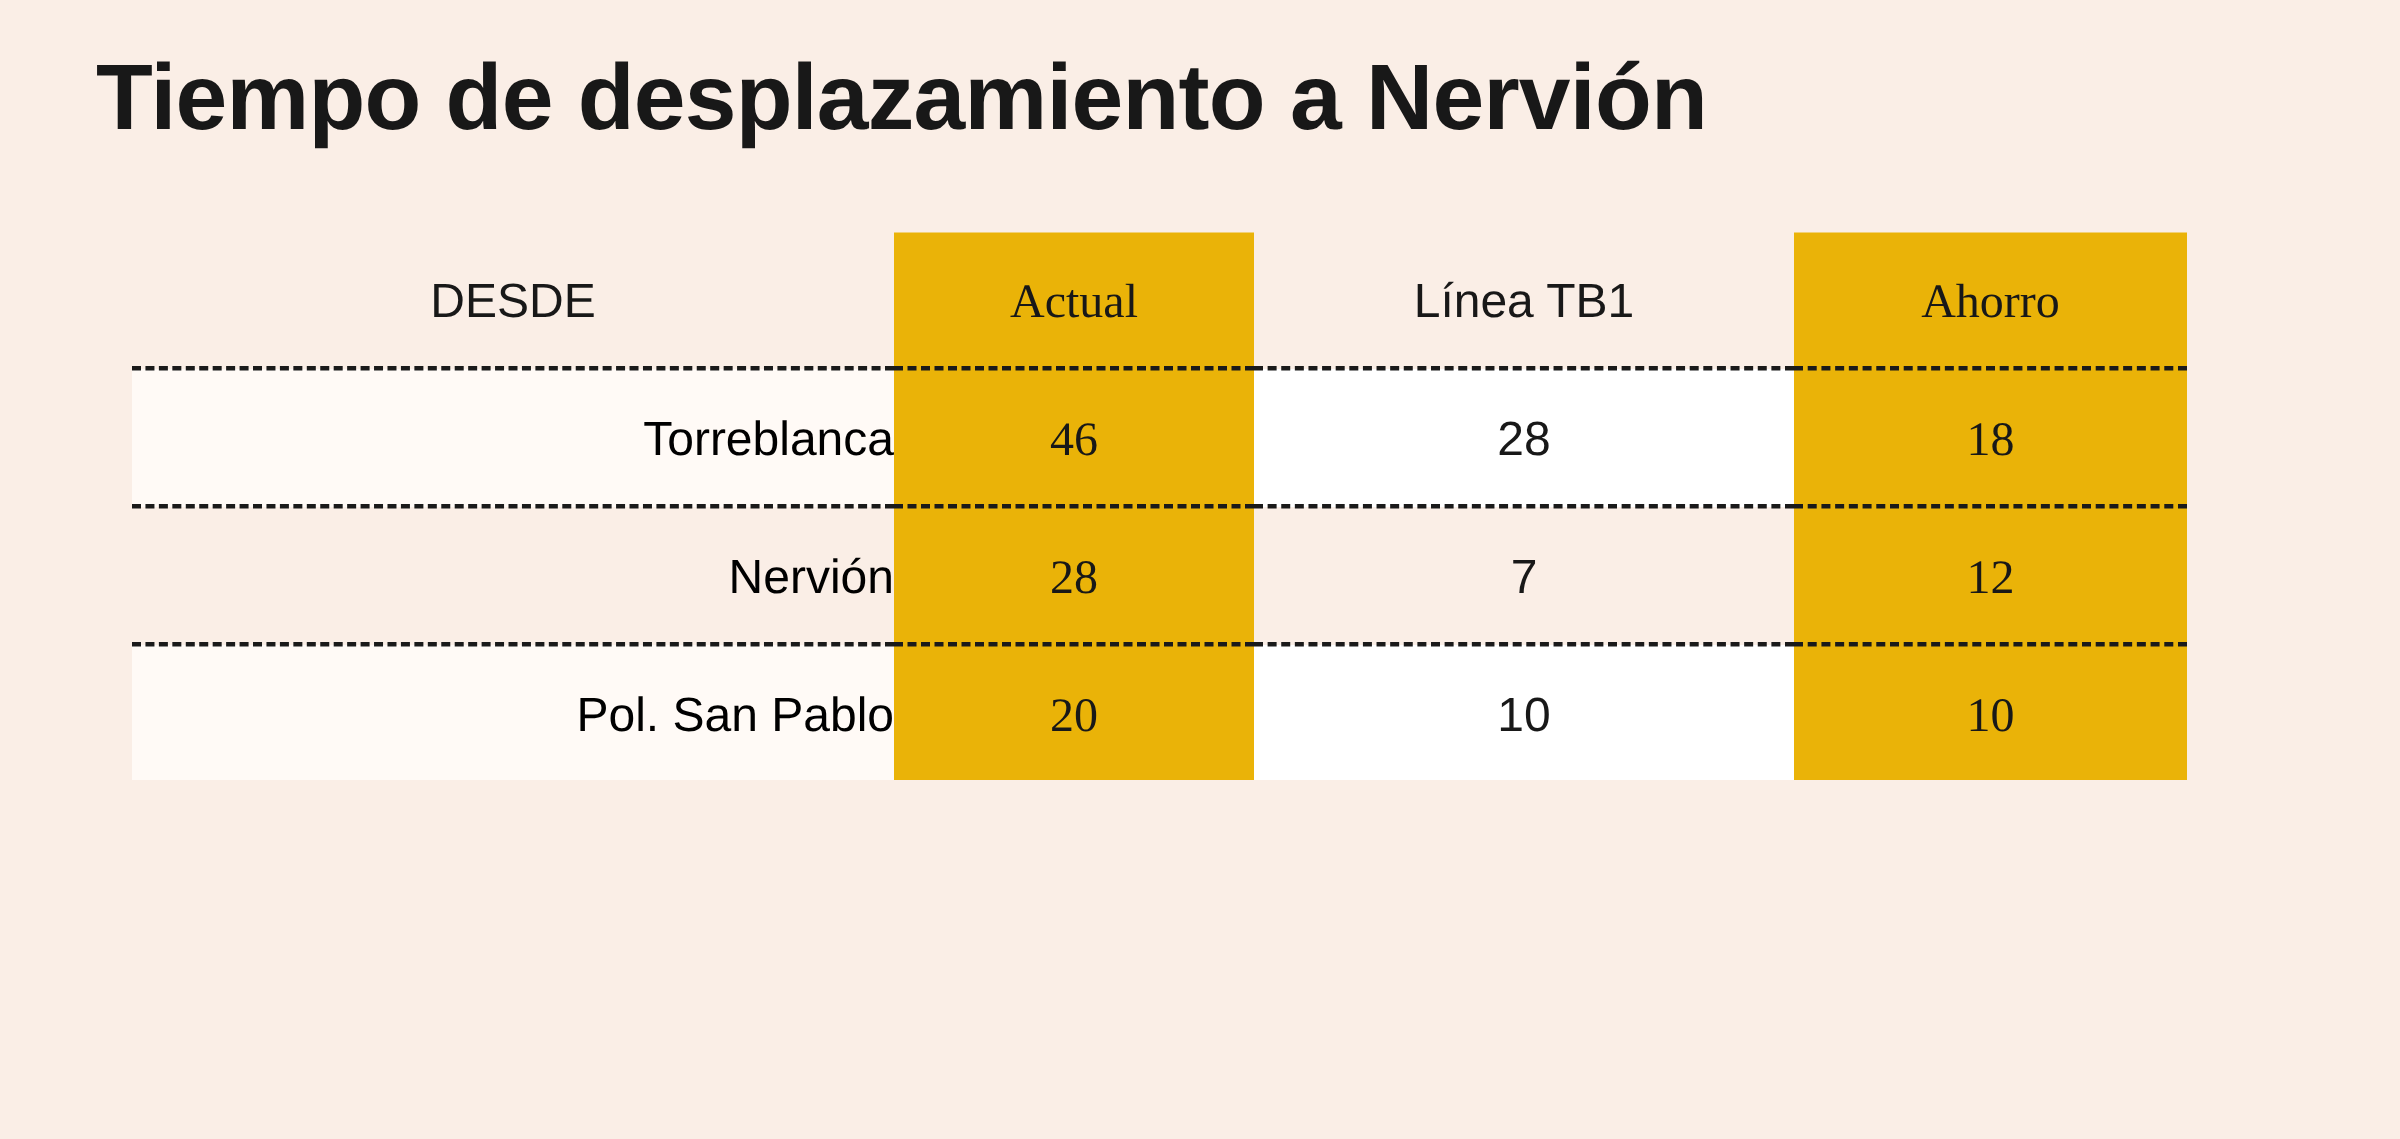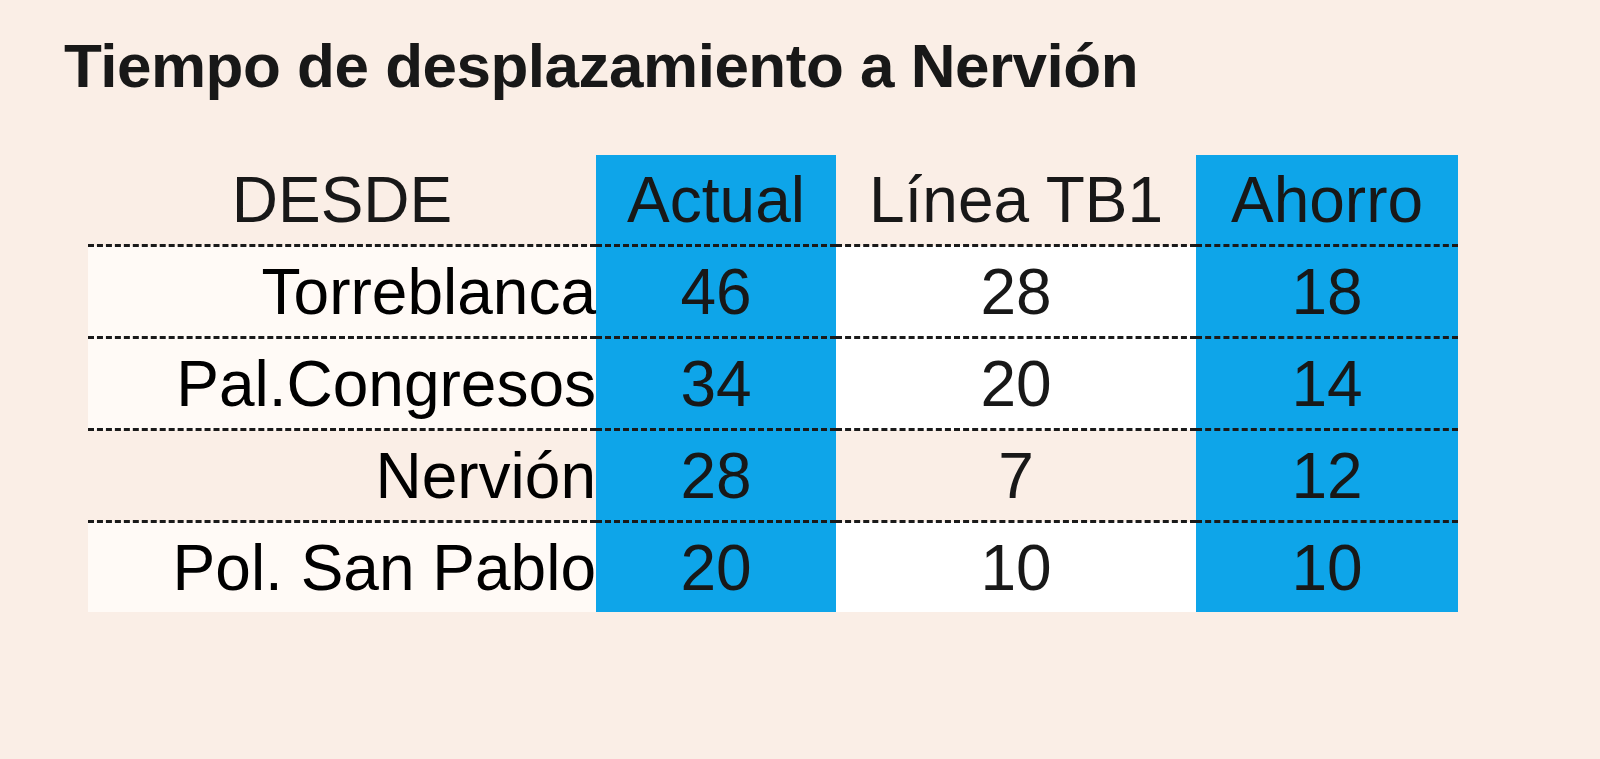--- a/index.html
+++ b/index.html
@@ -47,21 +47,21 @@
     width: 1370px;
     table-layout: fixed;
   }
 
   table.data col.c-desde  { width: 508px; }
   table.data col.c-actual { width: 240px; }
   table.data col.c-tb1    { width: 360px; }
   table.data col.c-ahorro { width: 262px; }
 
   table.data th, table.data td {
-    font-size: 64px;
+    font-size: 32px;
     font-weight: normal;
     padding: 0;
     height: 89px;
     vertical-align: middle;
     line-height: 1;
   }
 
   th.h-desde {
     text-align: center;
     padding-right: 24px;
@@ -71,21 +71,21 @@
     text-align: center;
     color: #181818;
   }
   td.label {
     text-align: right;
     padding-right: 24px;
     color: #000000;
   }
 
   
-  .shade { background: #0ea5e9; }
+  .shade { background: #eab308; font-family: Liberation Serif, serif; }
   
   .white-band { background: #ffffff; }
   
   .light-band { background: #fffaf6; }
 
   
   tbody tr td {
     border-top: 3px dashed #1a1a1a;
   }
   tbody tr:last-child td {
@@ -120,26 +120,20 @@
         </tr>
       </thead>
       <tbody>
         <tr>
           <td class="label light-band">Torreblanca</td>
           <td class="num shade">46</td>
           <td class="num white-band">28</td>
           <td class="num shade">18</td>
         </tr>
         <tr>
-          <td class="label light-band">Pal.Congresos</td>
-          <td class="num shade">34</td>
-          <td class="num white-band">20</td>
-          <td class="num shade">14</td>
-        </tr>
-        <tr>
           <td class="label">Nervión</td>
           <td class="num shade">28</td>
           <td class="num">7</td>
           <td class="num shade">12</td>
         </tr>
         <tr>
           <td class="label light-band">Pol. San Pablo</td>
           <td class="num shade">20</td>
           <td class="num white-band">10</td>
           <td class="num shade">10</td>

